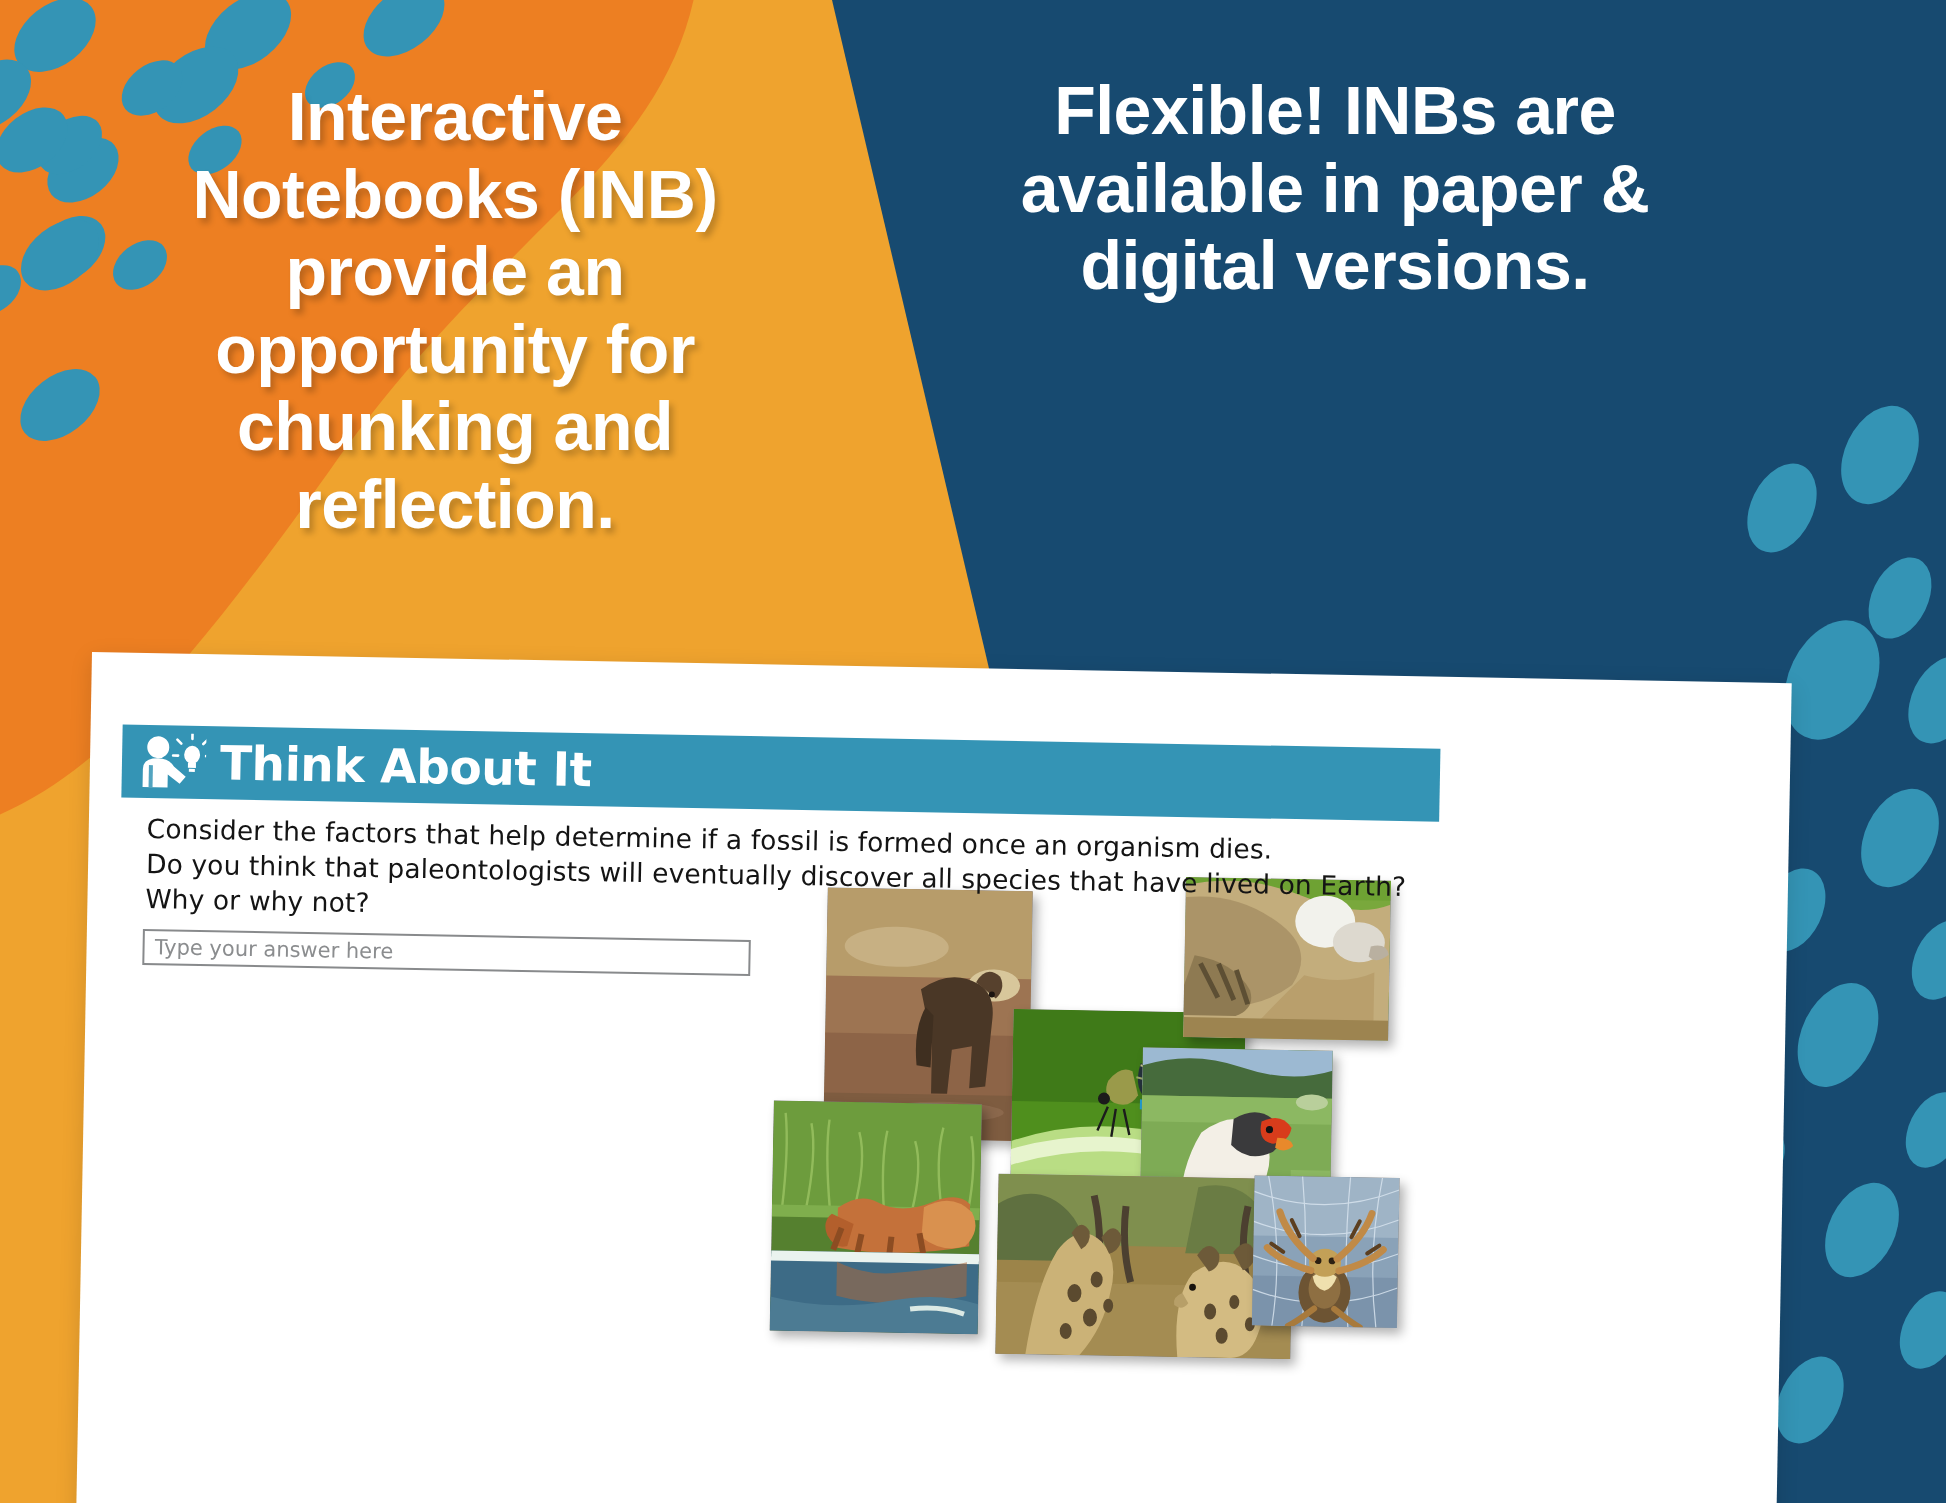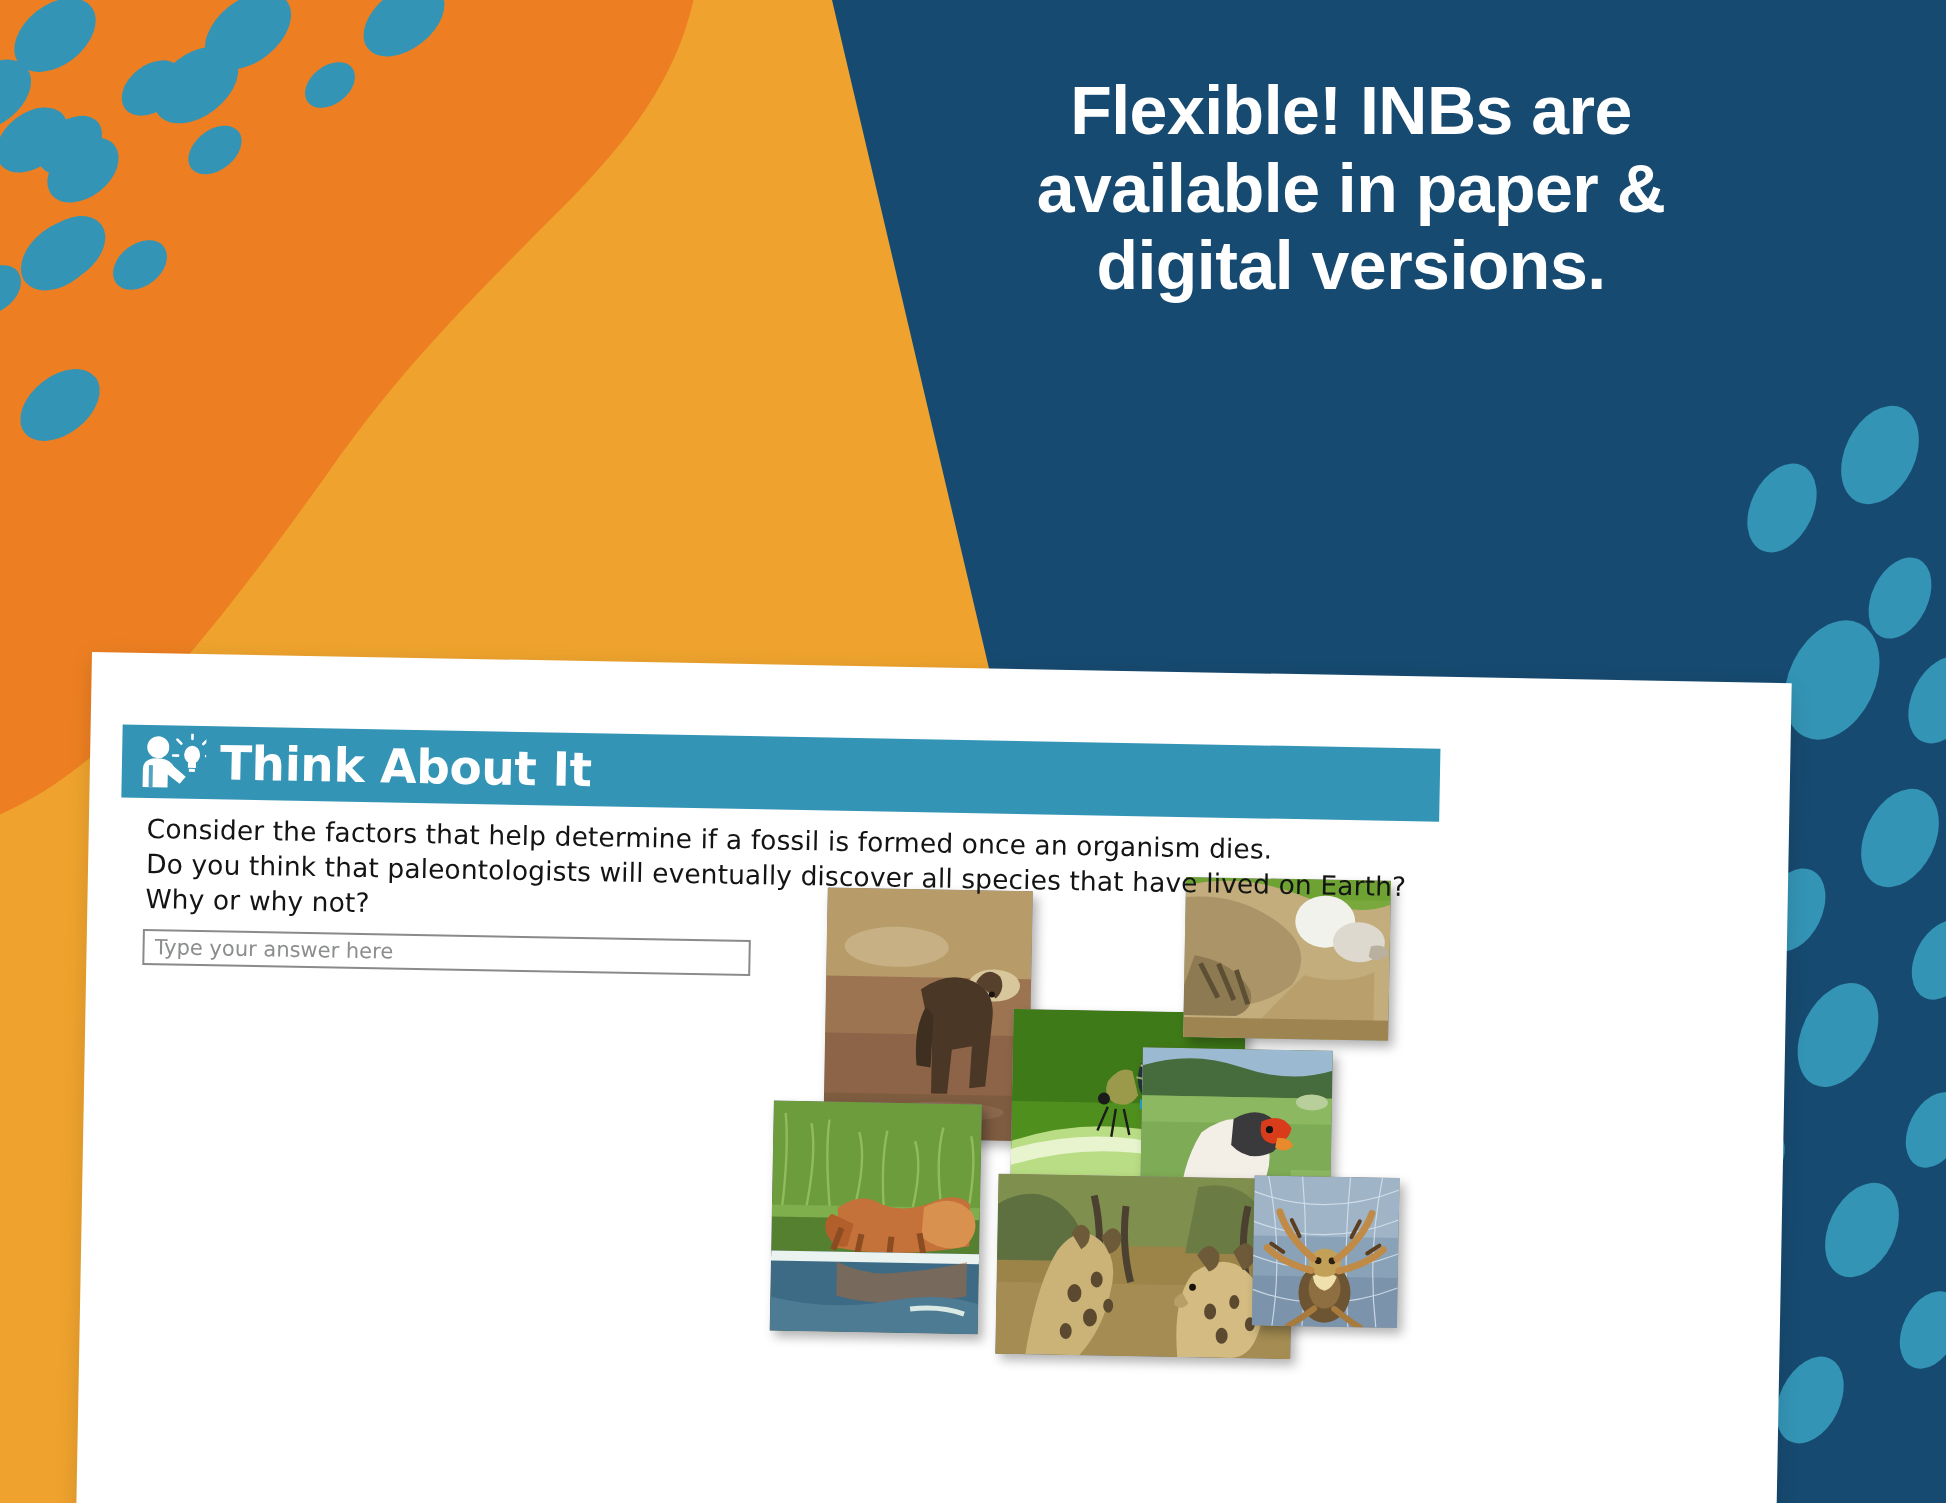--- a/index.html
+++ b/index.html
@@ -26,21 +26,20 @@
     white-space:pre-line;
   }
   #headline-left {
     left:110px; top:78px; width:690px;
     font-size:68px;
   }
   #headline-right {
     left:1015px; top:72px; width:640px;
     font-size:68px;
     text-shadow:none;
-    margin-left:16px;
   }
 
   
   #worksheet-card {
     position:absolute;
     left:92px; top:652px;
     width:1700px; height:900px;
     background:#ffffff;
     transform: rotate(1.05deg);
     transform-origin: 0 0;
@@ -163,20 +162,21 @@
         <ellipse cx="1838" cy="1035" rx="36" ry="55" transform="rotate(26 1838 1035)"></ellipse>
         <ellipse cx="1935" cy="1130" rx="26" ry="40" transform="rotate(26 1935 1130)"></ellipse>
         <ellipse cx="1760" cy="1160" rx="22" ry="34" transform="rotate(26 1760 1160)"></ellipse>
         <ellipse cx="1862" cy="1230" rx="33" ry="50" transform="rotate(26 1862 1230)"></ellipse>
         <ellipse cx="1930" cy="1330" rx="27" ry="41" transform="rotate(26 1930 1330)"></ellipse>
         <ellipse cx="1810" cy="1400" rx="30" ry="46" transform="rotate(26 1810 1400)"></ellipse>
       </g>
     </g>
   </svg>
 
+  <div class="headline" id="headline-left">Interactive Notebooks (INB) provide an opportunity for chunking and reflection.</div>
 
   <div class="headline" id="headline-right">Flexible! INBs are available in paper &amp; digital versions.</div>
 
   <div id="worksheet-card">
     <div id="card-inner">
 
       <div id="collage">
 
         <div class="photo" style="left:740px; top:222px; width:205px; height:250px;">
           <svg viewBox="0 0 205 250" preserveAspectRatio="none">

